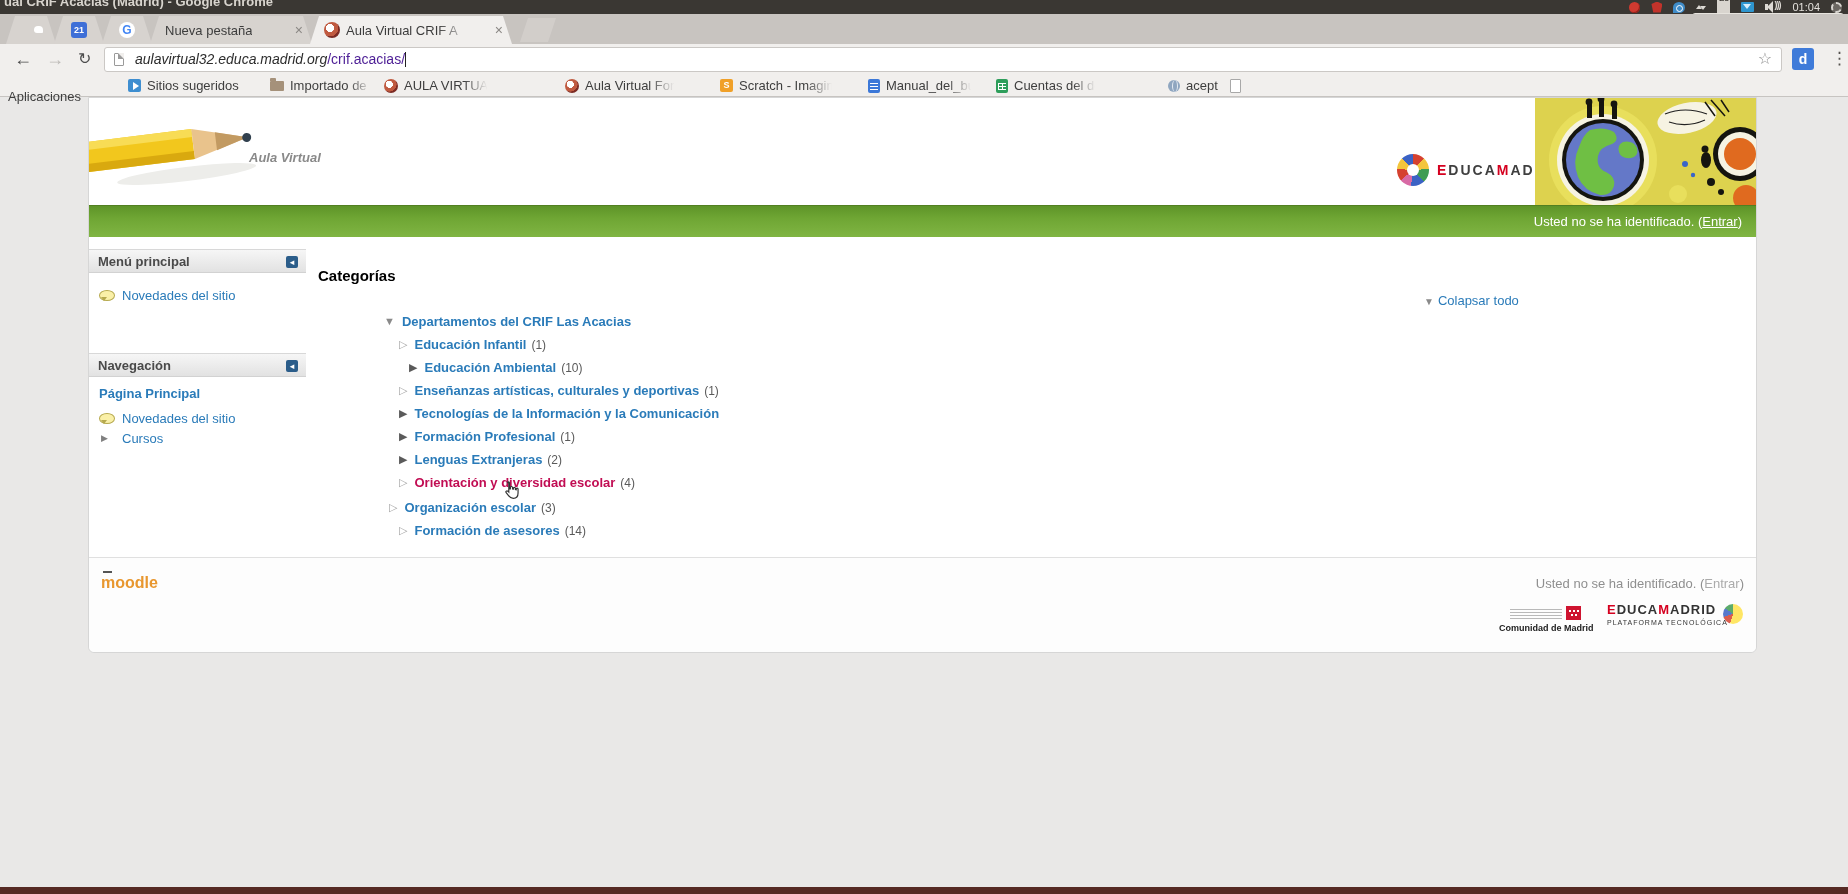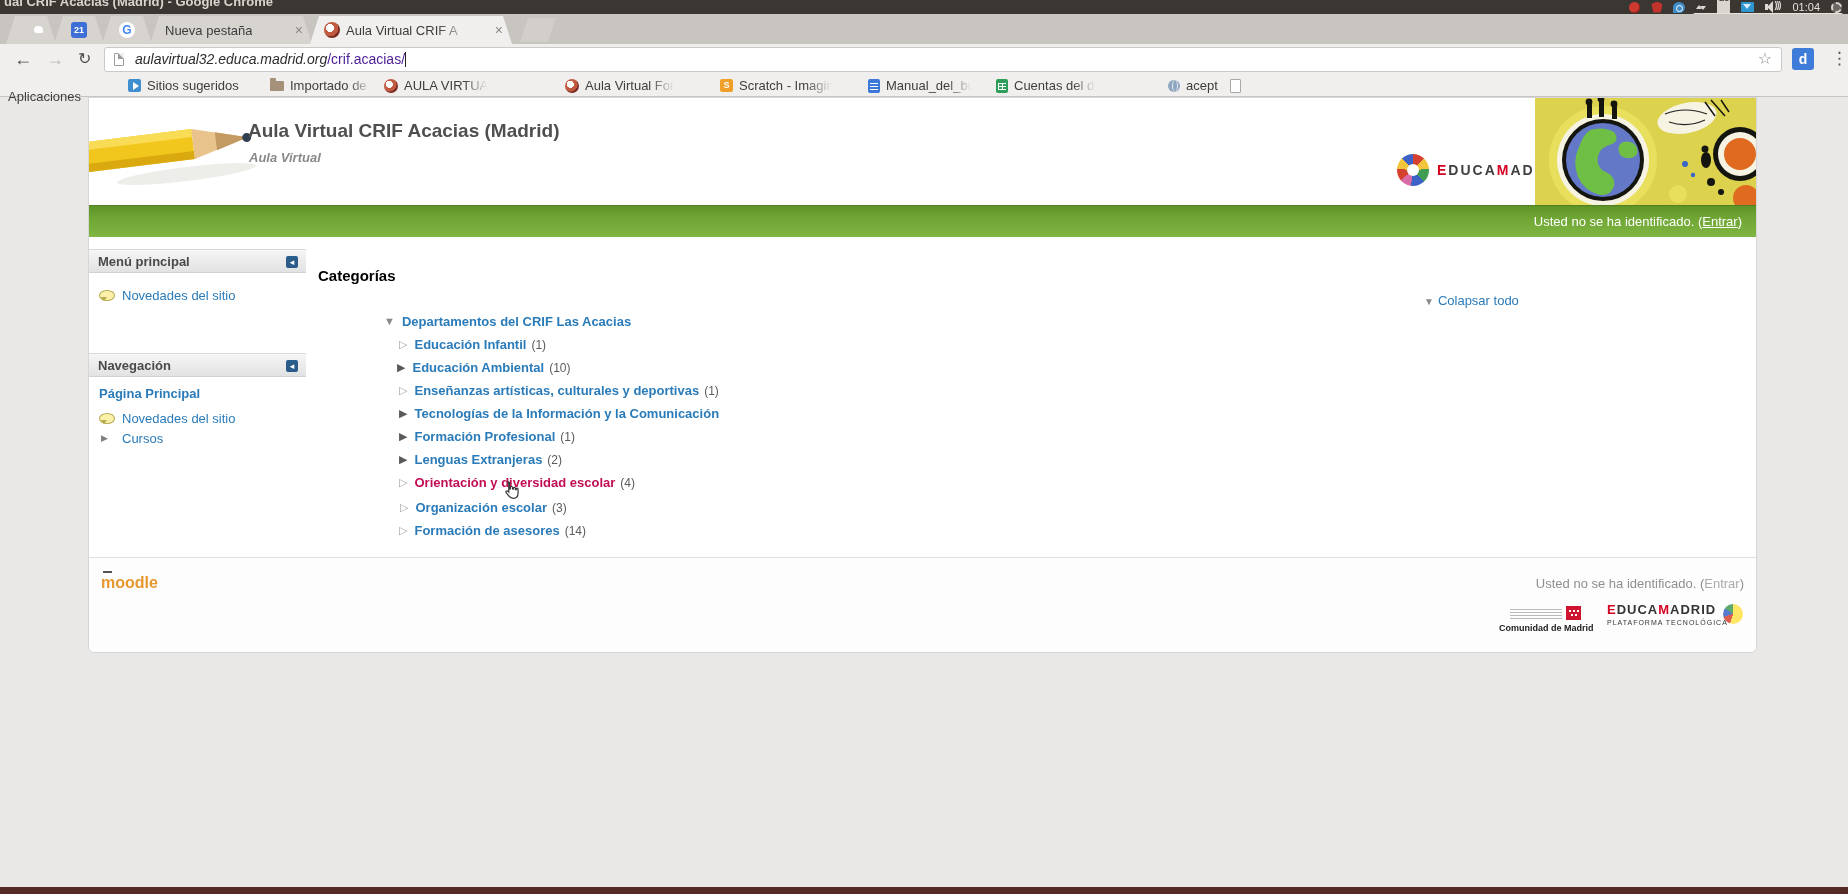--- a/index.html
+++ b/index.html
@@ -258,21 +258,20 @@
         <g transform="rotate(-7 80 55)">
           <ellipse cx="95" cy="78" rx="70" ry="7" fill="#ededea"></ellipse>
           <rect x="-20" y="34" width="125" height="30" fill="#f2c71d"></rect>
           <rect x="-20" y="34" width="125" height="8" fill="#f8dc55"></rect>
           <rect x="-20" y="56" width="125" height="8" fill="#d9a90f"></rect>
           <polygon points="105,34 160,49 105,64" fill="#e9c38c"></polygon>
           <polygon points="128,40 160,49 128,58" fill="#c29a62"></polygon>
           <circle cx="159" cy="49" r="4.5" fill="#31404e"></circle>
         </g>
       </svg>
-      <div id="site-title">Aula Virtual CRIF Acacias (Madrid)</div>
       <div id="site-sub">Aula Virtual</div>
       <div id="educa-logo">
         <span class="educa-circle"></span>
         <span class="educa-text"><span class="red">E</span><span>DUCA</span><span class="red">M</span><span>ADRID</span></span>
       </div>
       <svg id="artwork" viewBox="0 0 221 107">
         <rect width="221" height="107" fill="#ddd24e"></rect>
         <circle cx="68" cy="62" r="54" fill="#e8df5c"></circle>
         <circle cx="68" cy="62" r="46" fill="#f6f3e2"></circle>
         <circle cx="68" cy="62" r="41" fill="#15150f"></circle>
@@ -332,39 +331,39 @@
         <div id="collapse">
           <span class="tri">▼</span><a href="#">Colapsar todo</a>
         </div>
 
         <div class="trow" style="left:66px;top:75px;">
           <span class="tg down">▼</span><a href="#">Departamentos del CRIF Las Acacias</a><span class="tcount"></span>
         </div>
         <div class="trow" style="left:81px;top:98px;">
           <span class="tg open">▷</span><a href="#">Educación Infantil</a><span class="tcount">(1)</span>
         </div>
-        <div class="trow" style="left:79px;top:121px;">
+        <div class="trow" style="left:91px;top:121px;">
           <span class="tg fill">▶</span><a href="#">Educación Ambiental</a><span class="tcount">(10)</span>
         </div>
         <div class="trow" style="left:81px;top:144px;">
           <span class="tg open">▷</span><a href="#">Enseñanzas artísticas, culturales y deportivas</a><span class="tcount">(1)</span>
         </div>
         <div class="trow" style="left:81px;top:167px;">
           <span class="tg fill">▶</span><a href="#">Tecnologías de la Información y la Comunicación</a><span class="tcount"></span>
         </div>
         <div class="trow" style="left:81px;top:190px;">
           <span class="tg fill">▶</span><a href="#">Formación Profesional</a><span class="tcount">(1)</span>
         </div>
         <div class="trow" style="left:81px;top:213px;">
           <span class="tg fill">▶</span><a href="#">Lenguas Extranjeras</a><span class="tcount">(2)</span>
         </div>
         <div class="trow" style="left:81px;top:236px;">
           <span class="tg open">▷</span><a href="#" class="hovered">Orientación y diversidad escolar</a><span class="tcount">(4)</span>
         </div>
-        <div class="trow" style="left:82px;top:261px;">
+        <div class="trow" style="left:71px;top:261px;">
           <span class="tg open">▷</span><a href="#">Organización escolar</a><span class="tcount">(3)</span>
         </div>
         <div class="trow" style="left:81px;top:284px;">
           <span class="tg open">▷</span><a href="#">Formación de asesores</a><span class="tcount">(14)</span>
         </div>
 
         <svg id="hand-cursor" width="22" height="22" viewBox="0 0 24 24">
           <path d="M9 2c.8 0 1.4.6 1.4 1.4v6.1l.9.1V8.3c0-.7.6-1.2 1.2-1.2s1.2.5 1.2 1.2v1.6l.9.1V9.1c0-.6.5-1.1 1.1-1.1.6 0 1.1.5 1.1 1.1v1.3l.9.2v-.7c0-.6.5-1 1-1 .6 0 1 .4 1 1v4.3c0 3.2-1.9 5.8-5.2 5.8-2.6 0-3.7-.9-5.2-2.9l-2.6-3.4c-.4-.5-.3-1.2.2-1.6.5-.4 1.1-.3 1.6.1l1.1 1V3.4C7.6 2.6 8.2 2 9 2z" fill="#ffffff" stroke="#333" stroke-width="1.3"></path>
         </svg>
       </div>

